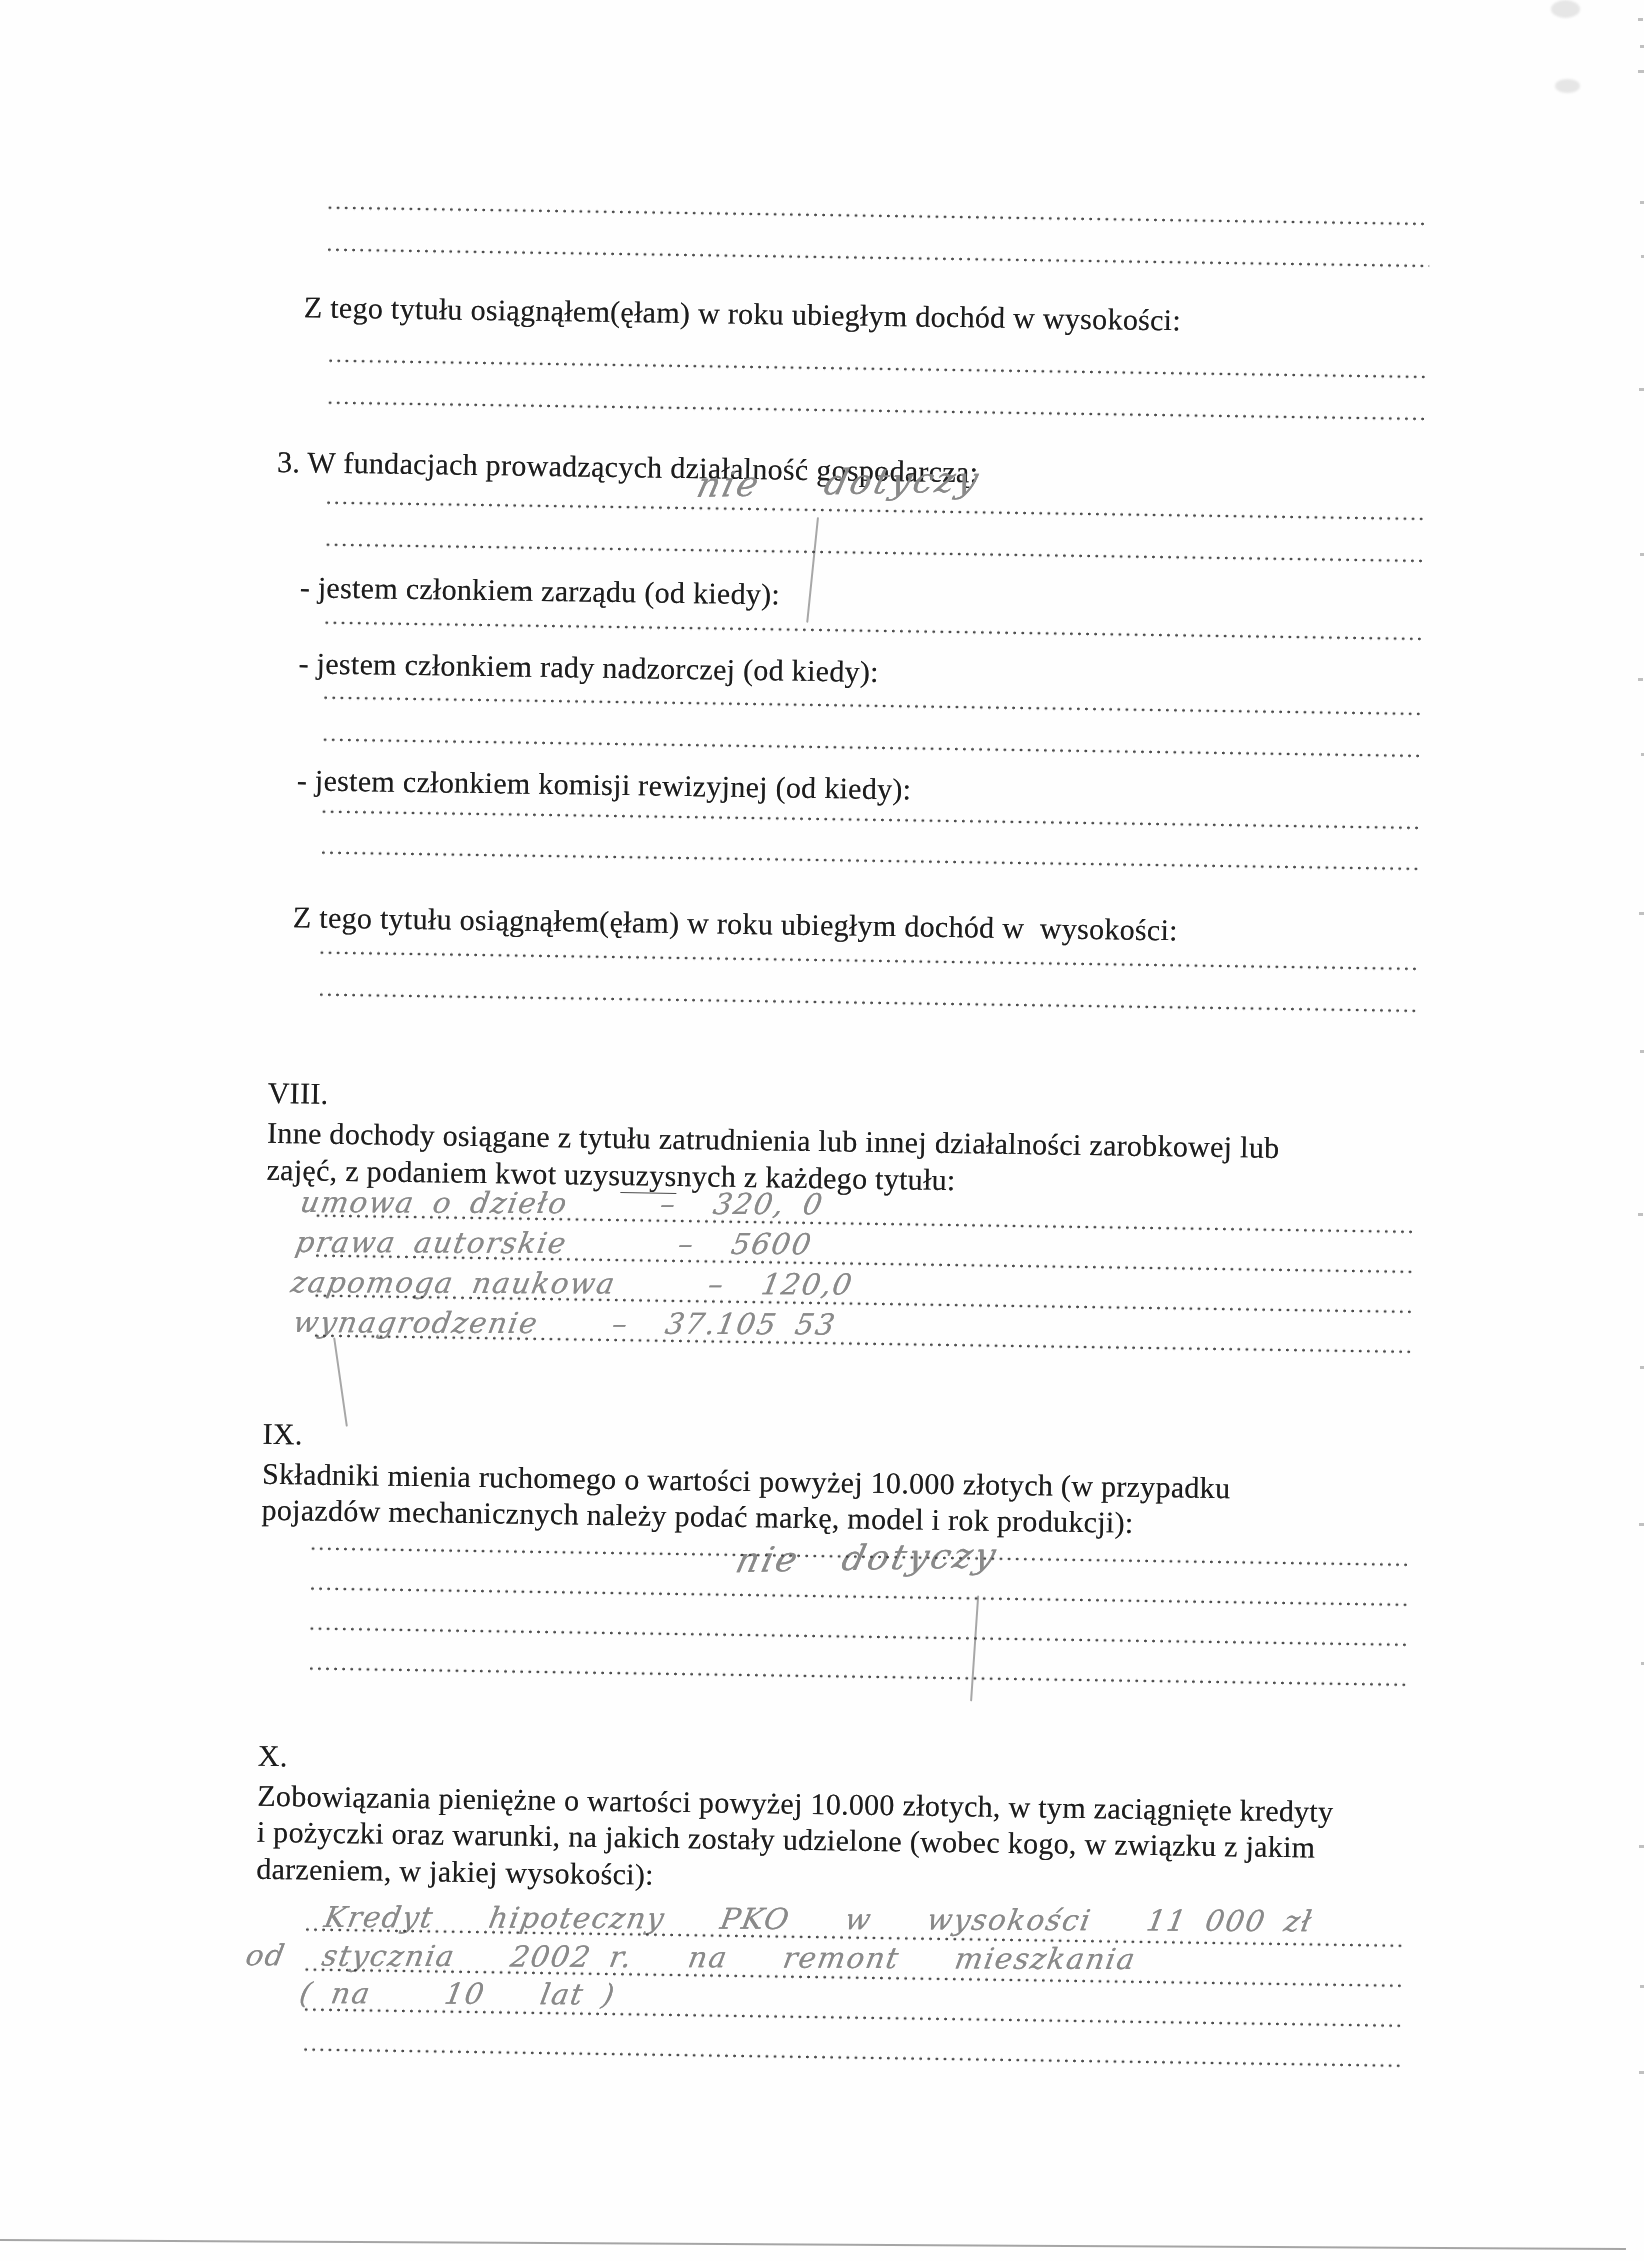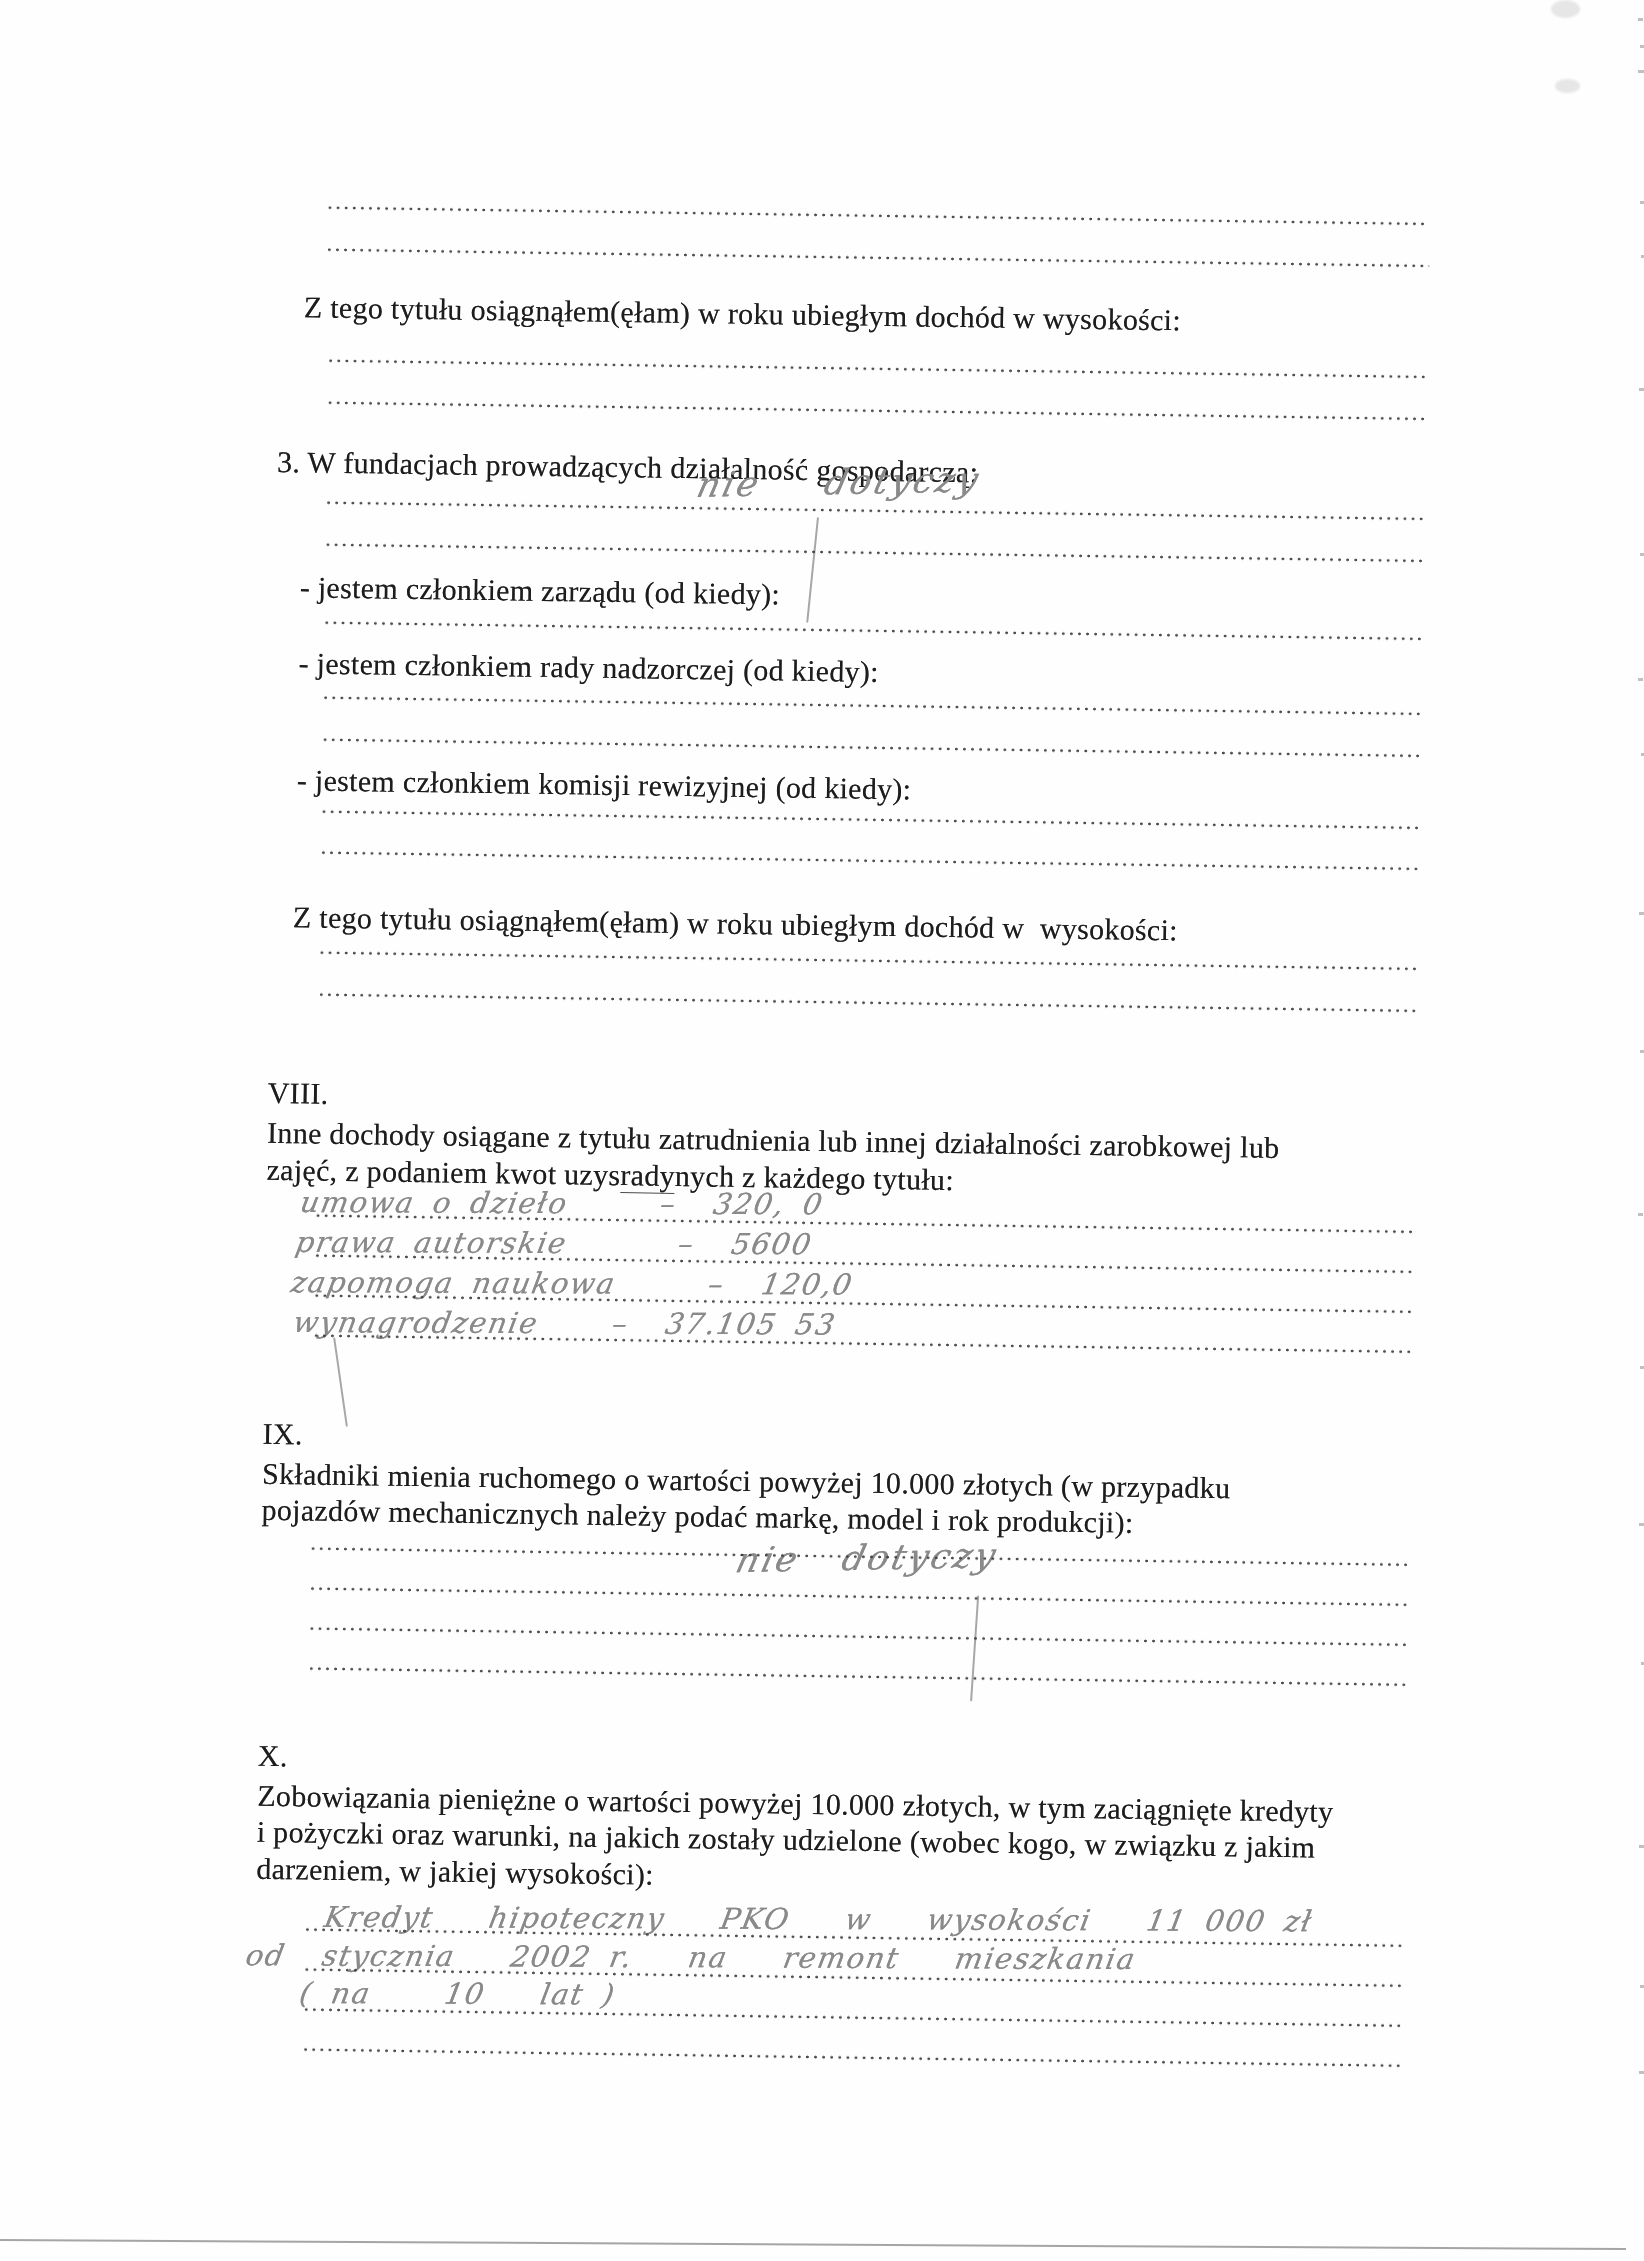--- a/index.html
+++ b/index.html
@@ -110,21 +110,21 @@
   <div class="t" style="top:762px;left:24.5px;">- jestem członkiem komisji rewizyjnej (od kiedy):</div>
   <div class="dotline" style="top:809px;"></div>
   <div class="dotline" style="top:850px;"></div>
 
   <div class="t" style="top:899px;left:22.6px;">Z tego tytułu osiągnąłem(ęłam) w roku ubiegłym dochód w  wysokości:</div>
   <div class="dotline" style="top:950px;"></div>
   <div class="dotline" style="top:992px;"></div>
 
   <div class="t" style="top:1075px;left:0;">VIII.</div>
   <div class="t" style="top:1115px;left:0;">Inne dochody osiągane z tytułu zatrudnienia lub innej działalności zarobkowej lub</div>
-  <div class="t" style="top:1152px;left:0;"><span>zajęć, z podaniem kwot uzys</span><span class="u-part">rady</span><span>nych z każdego tytułu:</span></div>
+  <div class="t" style="top:1152px;left:0;"><span>zajęć, z podaniem kwot uzys</span><span class="u-part">uzys</span><span>nych z każdego tytułu:</span></div>
 
   <div class="hw" style="top:1182px;left:35px;">umowa o dzieło     –  320, 0</div>
   <div class="dotline" style="top:1213px;"></div>
 
   <div class="hw" style="top:1222px;left:31px;">prawa autorskie      –  5600</div>
   <div class="dotline" style="top:1253px;"></div>
 
   <div class="hw" style="top:1262px;left:27px;">zapomoga naukowa     –  120,0</div>
   <div class="dotline" style="top:1293px;"></div>
 

